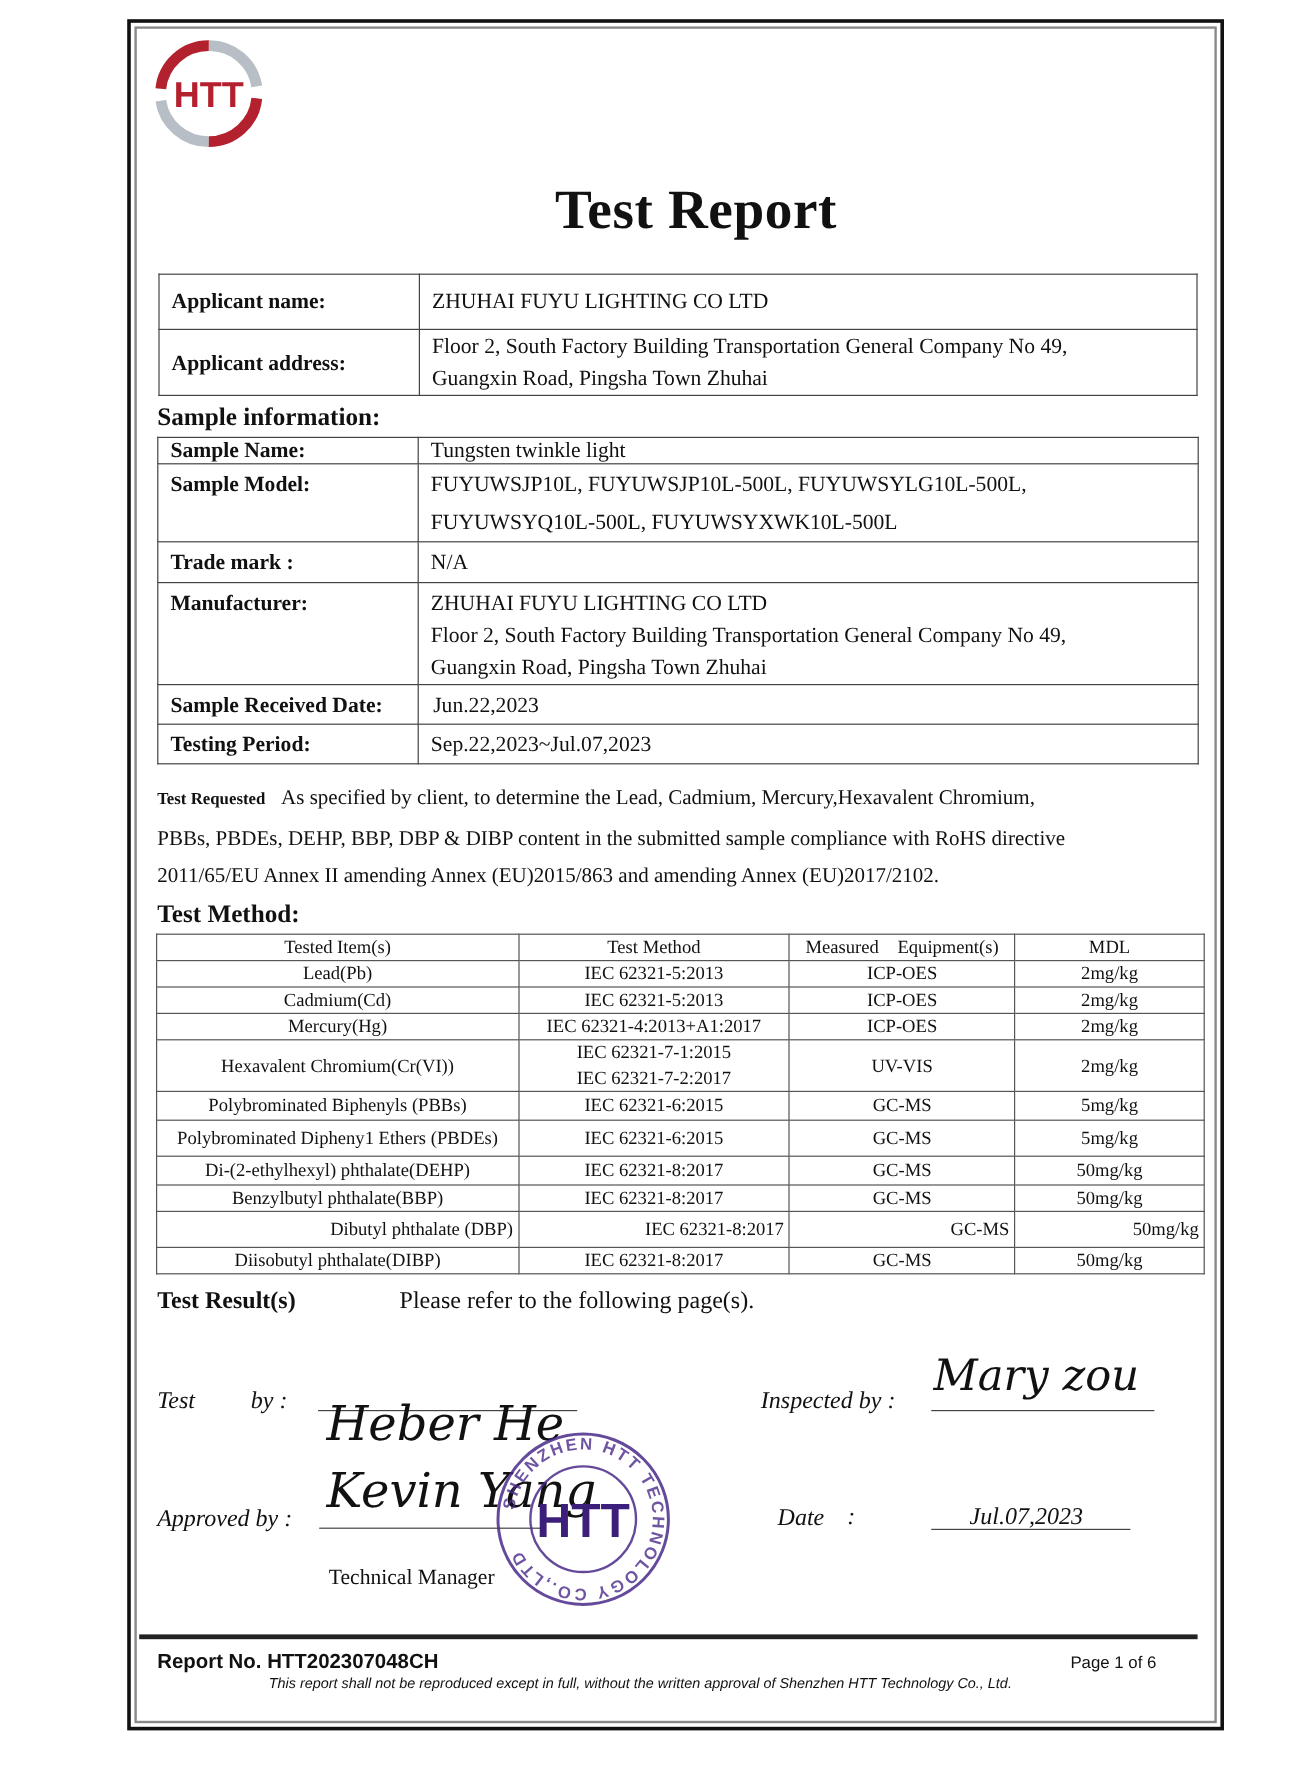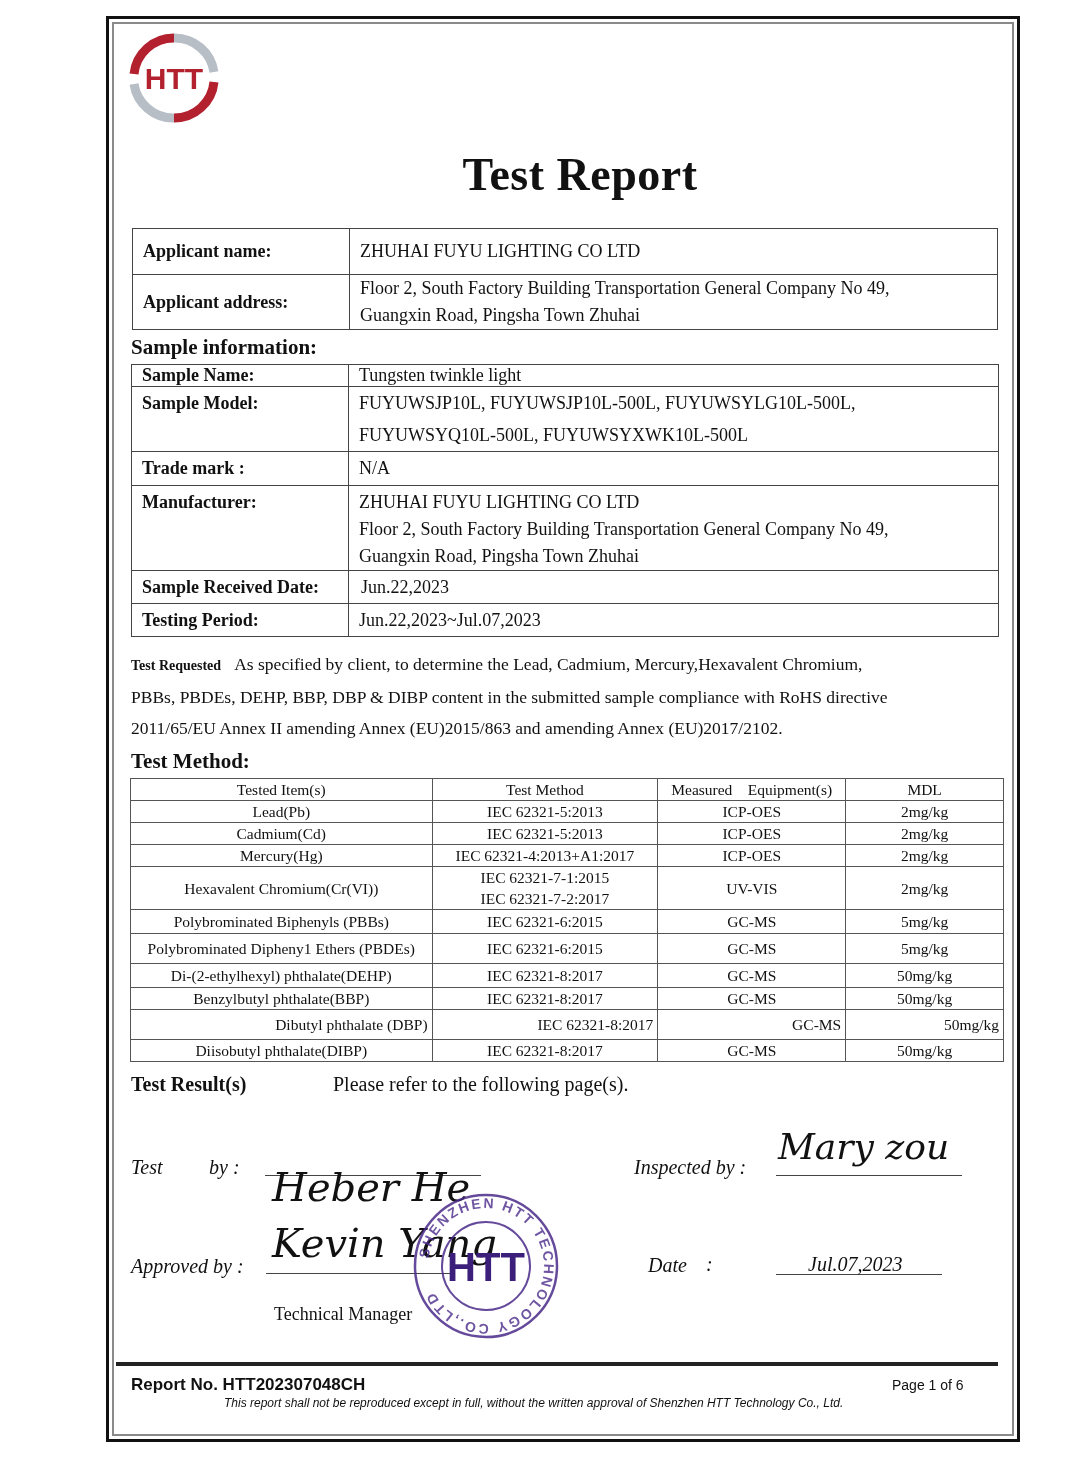--- a/index.html
+++ b/index.html
@@ -106,21 +106,21 @@
       <span class="line">Floor 2, South Factory Building Transportation General Company No 49,</span>
       <span class="line">Guangxin Road, Pingsha Town Zhuhai</span>
     </td>
   </tr>
   <tr style="height:33px;">
     <td class="lbl" style="vertical-align:middle;">Sample Received Date:</td>
     <td style="vertical-align:middle;padding-left:12px;">Jun.22,2023</td>
   </tr>
   <tr style="height:33px;">
     <td class="lbl" style="vertical-align:middle;">Testing Period:</td>
-    <td style="vertical-align:middle;">Jun.22,2023~Jul.07,2023</td>
+    <td style="vertical-align:middle;">Sep.22,2023~Jul.07,2023</td>
   </tr>
 </tbody>
   </table>
 
 <div class="abs para" style="left:131px; top:649px; width:870px;">
   <span class="line"><b>Test Requested</b>&nbsp;&nbsp;&nbsp;<span>As specified by client, to determine the Lead, Cadmium, Mercury,Hexavalent Chromium,</span></span>
   <span class="line">PBBs, PBDEs, DEHP, BBP, DBP &amp; DIBP content in the submitted sample compliance with RoHS directive</span>
   <span class="line">2011/65/EU Annex II amending Annex (EU)2015/863 and amending Annex (EU)2017/2102.</span>
 </div>
 

